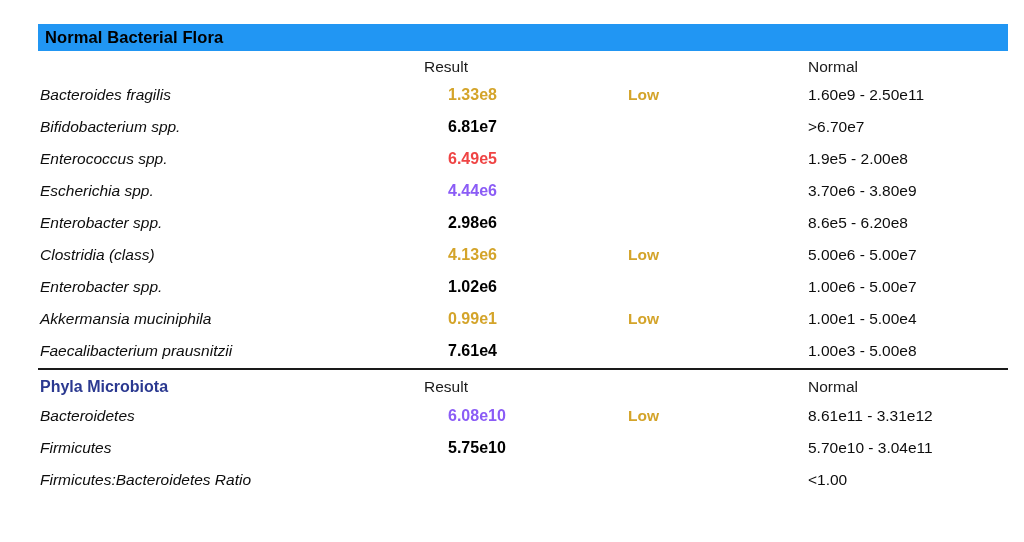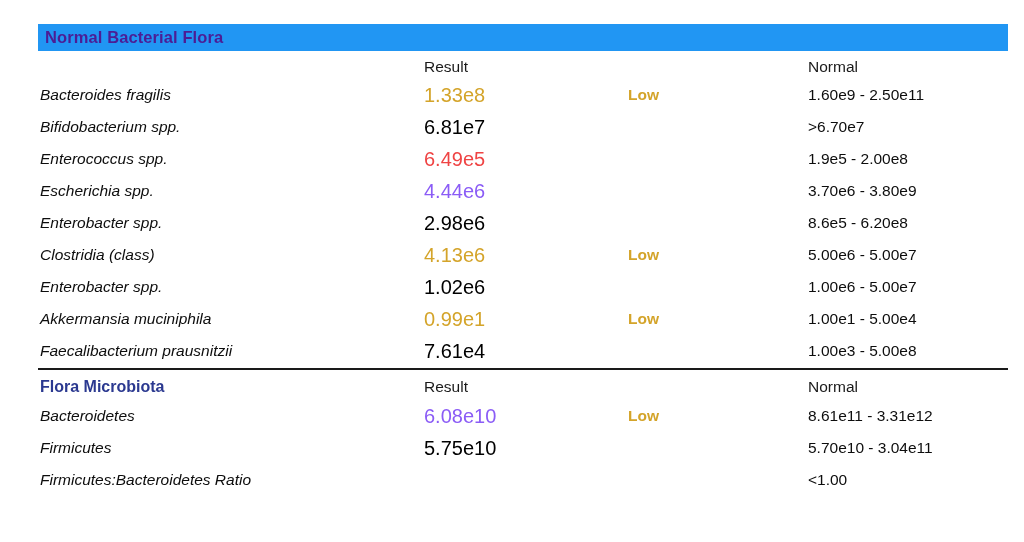--- a/index.html
+++ b/index.html
@@ -77,22 +77,23 @@
   }
 
   
   .subsection-title {
     font-size: 16px;
     font-weight: bold;
     font-style: normal;
   }
 
   .result-value {
-    font-size: 20px;
-    font-weight: normal;
+    font-size: 16px;
+    font-weight: bold;
+    margin-left: 24px;
   }
   .flag-value {
     font-size: 15.5px;
     font-weight: bold;
   }
   .normal-value {
     font-size: 15.5px;
     font-weight: normal;
     color: #0d0d0d;
   }
@@ -108,21 +109,21 @@
     height: 2px;
     background: #1a1a1a;
   }
 </style>
 </head>
 <body>
 
 <div class="report">
 
   <div class="section-bar" id="section-bar-1" style="top: 24px; height: 27px; background: rgb(33, 150, 243);">
-    <span class="section-bar-title" style="color: #4c1d95;">Normal Bacterial Flora</span>
+    <span class="section-bar-title" style="color: #000000;">Normal Bacterial Flora</span>
   </div>
 
   <div class="row" id="colhead-1" style="top: 51px;">
     <span class="cell c-analyte col-head"></span>
     <span class="cell c-result col-head">Result</span>
     <span class="cell c-flag col-head"></span>
     <span class="cell c-normal col-head">Normal</span>
   </div>
 
   <div id="rows-1">
@@ -178,21 +179,21 @@
         <span class="cell c-analyte analyte-name">Faecalibacterium prausnitzii</span>
         <span class="cell c-result result-value is-normal" style="color: rgb(0, 0, 0);">7.61e4</span>
         <span class="cell c-flag flag-value" style="color: rgb(212, 164, 42);"></span>
         <span class="cell c-normal normal-value">1.00e3 - 5.00e8</span>
       </div>
     </div>
 
   <div class="divider" id="section-divider" style="top: 368px; background: rgb(26, 26, 26);"></div>
 
   <div class="row" id="colhead-2" style="top: 371px;">
-    <span class="cell c-analyte subsection-title" id="phyla-heading" style="color: rgb(43, 57, 144);">Flora Microbiota</span>
+    <span class="cell c-analyte subsection-title" id="phyla-heading" style="color: rgb(43, 57, 144);">Phyla Microbiota</span>
     <span class="cell c-result col-head">Result</span>
     <span class="cell c-flag col-head"></span>
     <span class="cell c-normal col-head">Normal</span>
   </div>
 
   <div id="rows-2">
       <div class="row" style="top: 400px;">
         <span class="cell c-analyte analyte-name">Bacteroidetes</span>
         <span class="cell c-result result-value is-flagged" style="color: #8b5cf6;">6.08e10</span>
         <span class="cell c-flag flag-value" style="color: rgb(212, 164, 42);">Low</span>

